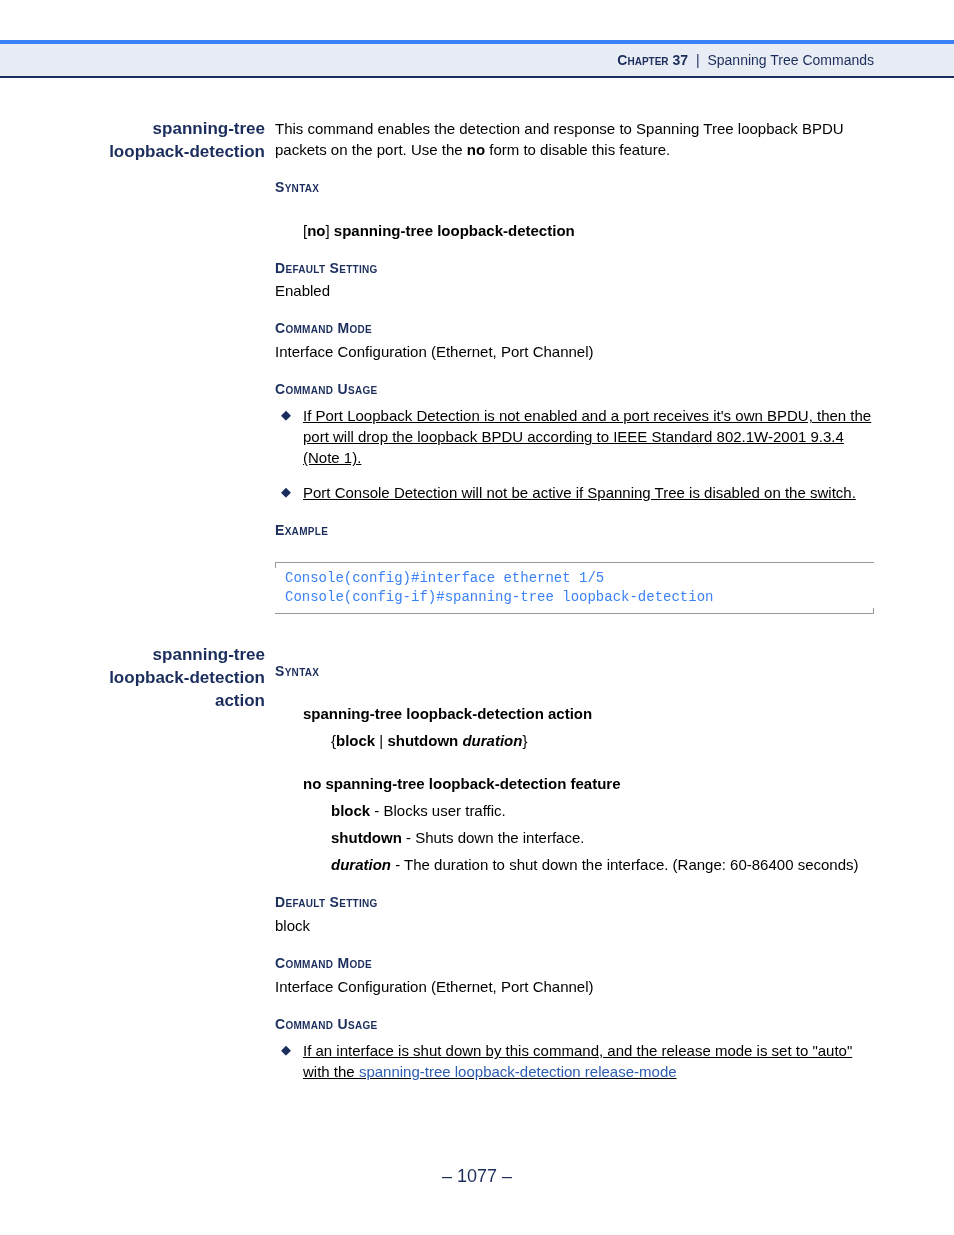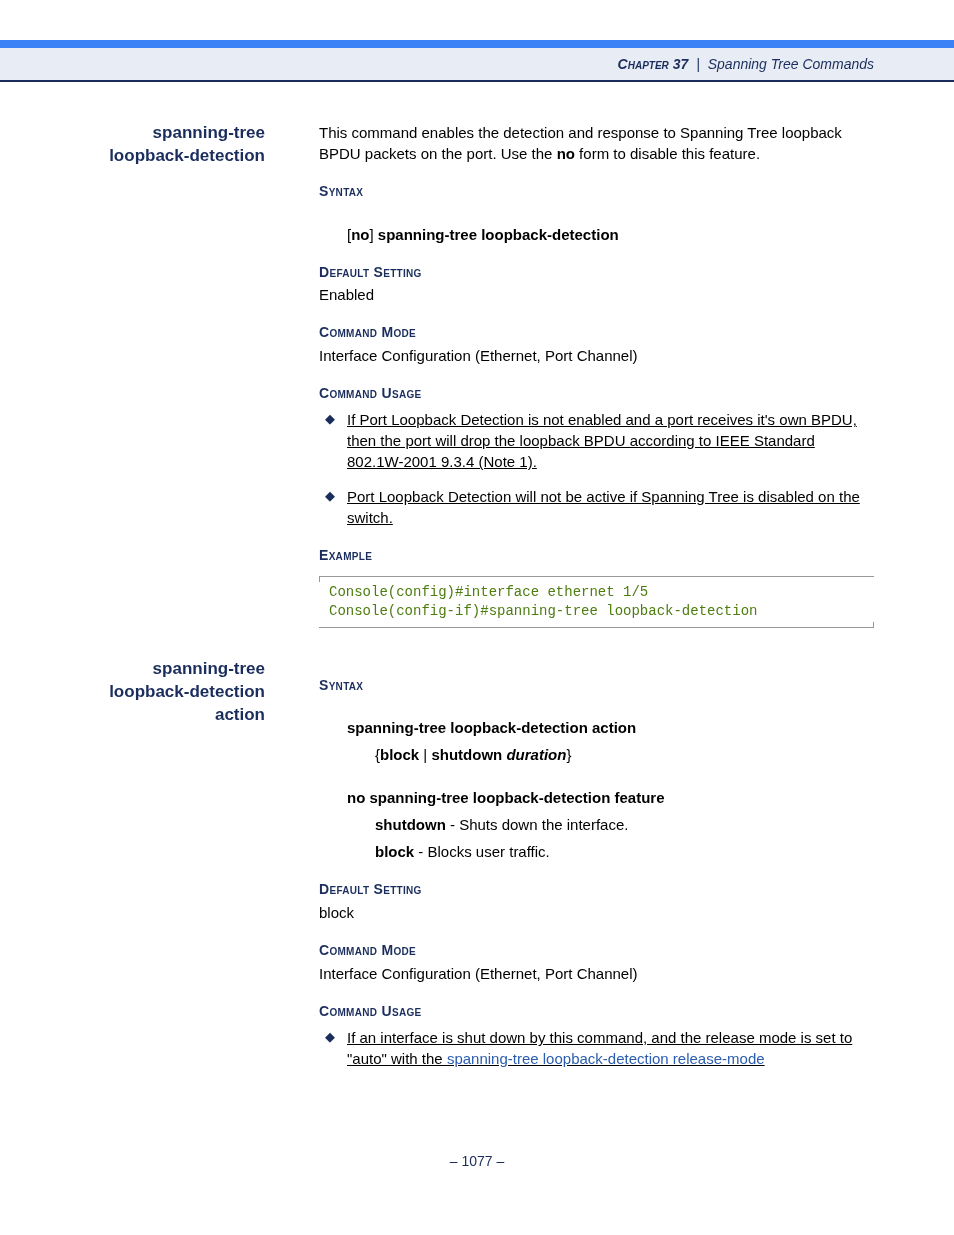--- a/index.html
+++ b/index.html
@@ -5,44 +5,42 @@
   body {
     margin: 0;
     padding: 0;
     font-family: Verdana, Geneva, sans-serif;
     font-size: 15px;
     color: #000;
     background: #fff;
     width: 954px;
   }
   .header-bar {
-    border-top: 8px solid #3b82f6;
+    border-top: 4px solid #3b82f6;
     border-bottom: 2px solid #1a2d5c;
     background: #e8ecf4;
     padding: 8px 80px 8px 0;
     text-align: right;
     margin-top: 40px;
     font-size: 14px;
-    font-style: italic;
   }
   .header-chapter {
     font-variant: small-caps;
     font-weight: bold;
     color: #1a2d5c;
   }
   .header-sep { color: #1a2d5c; margin: 0 4px; }
   .header-title { color: #1a2d5c; }
   .page {
     padding: 40px 80px 20px 80px;
   }
   .entry {
     display: flex;
     align-items: flex-start;
     margin-bottom: 30px;
-    gap: 44px;
   }
   .side-label {
     width: 185px;
     flex-shrink: 0;
     text-align: right;
     padding-right: 10px;
     color: #1a2d5c;
     font-weight: bold;
     font-size: 17px;
     line-height: 1.35;
@@ -87,46 +85,46 @@
     color: #1a2d5c;
     position: absolute;
     left: -22px;
     top: 1px;
     font-size: 13px;
   }
   .example-box {
     border-top: 1px solid #999;
     border-bottom: 1px solid #999;
     padding: 6px 10px;
-    margin-top: 10px;
+    margin-top: 21px;
     font-family: "Courier New", monospace;
     font-size: 14px;
     white-space: pre;
     line-height: 1.35;
-    color: #4d7c0f;
+    color: #3b82f6;
     position: relative;
   }
   .example-box::before {
     content: "";
     position: absolute;
     left: 0; top: -1px;
     width: 4px; height: 6px;
     border-left: 1px solid #999;
   }
   .example-box::after {
     content: "";
     position: absolute;
     right: 0; bottom: -1px;
     width: 4px; height: 6px;
     border-right: 1px solid #999;
   }
   .footer {
     text-align: center;
     color: #1a2d5c;
-    font-size: 14px;
+    font-size: 18px;
     margin-top: 20px;
   }
   b { font-weight: bold; }
   i { font-style: italic; font-weight: bold; }
   .link { color: #2a5db0; }
 </style>
 </head>
 <body>
 
 <div class="header-bar">
@@ -151,21 +149,21 @@
 
       <div class="sec-head">Default Setting</div>
       <div>Enabled</div>
 
       <div class="sec-head">Command Mode</div>
       <div>Interface Configuration (Ethernet, Port Channel)</div>
 
       <div class="sec-head">Command Usage</div>
       <ul class="diamond">
         <li>If Port Loopback Detection is not enabled and a port receives it's own BPDU, then the port will drop the loopback BPDU according to IEEE Standard 802.1W-2001 9.3.4 (Note 1).</li>
-        <li>Port Loopback Detection will not be active if Spanning Tree is disabled on the switch.</li>
+        <li>Port Console Detection will not be active if Spanning Tree is disabled on the switch.</li>
       </ul>
 
       <div class="sec-head">Example</div>
       <div class="example-box">Console(config)#interface ethernet 1/5
 Console(config-if)#spanning-tree loopback-detection</div>
     </div>
   </div>
 
   <div class="entry">
     <div class="side-label">spanning-tree loopback-detection action</div>
@@ -175,24 +173,27 @@
       <div class="syntax-line">
         <b>spanning-tree loopback-detection action</b>
       </div>
       <div class="indent-block">
         <span>{</span><b>block</b><span> | </span><b>shutdown</b><i> duration</i><span>}</span>
       </div>
       <div class="syntax-line">
         <b>no spanning-tree loopback-detection feature</b>
       </div>
       <div class="indent-block">
+        <b>block</b><span> - Blocks user traffic.</span>
+      </div>
+      <div class="indent-block">
         <b>shutdown</b><span> - Shuts down the interface.</span>
       </div>
       <div class="indent-block">
-        <b>block</b><span> - Blocks user traffic.</span>
+        <i>duration</i><span> - The duration to shut down the interface. (Range: 60-86400 seconds)</span>
       </div>
 
       <div class="sec-head">Default Setting</div>
       <div>block</div>
 
       <div class="sec-head">Command Mode</div>
       <div>Interface Configuration (Ethernet, Port Channel)</div>
 
       <div class="sec-head">Command Usage</div>
       <ul class="diamond">

